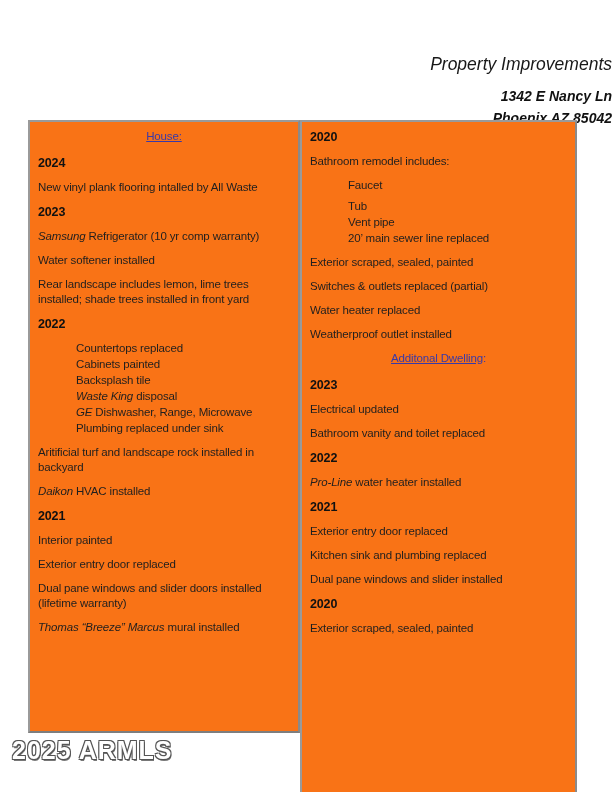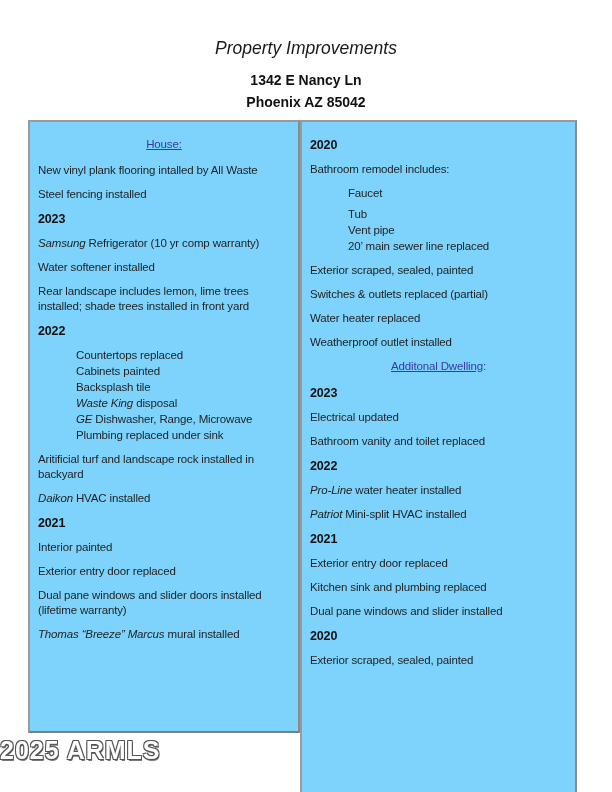--- a/index.html
+++ b/index.html
@@ -5,42 +5,43 @@
   html, body { margin: 0; padding: 0; background: #ffffff; }
   .page {
     position: relative;
     width: 612px;
     height: 792px;
     background: #ffffff;
     overflow: hidden;
     font-family: "Liberation Sans", sans-serif;
     color: #1f1f1f;
   }
-  .doc-header { text-align: center; padding-top: 38px; }
+  .doc-header { text-align: right; padding-top: 54px; }
   .doc-title {
     font-style: italic;
     font-size: 17.5px;
     line-height: 20px;
     margin-bottom: 11px;
     color: #191919;
   }
   .doc-address {
     font-weight: bold;
     font-size: 14px;
     line-height: 22px;
     color: #111111;
+    font-style: italic;
   }
   .box {
     position: absolute;
     top: 120px;
     border: 2px solid var(--border, #9a9a9a);
     border-bottom-color: #7e7e7e;
     border-right-color: #8a8a8a;
-    background: #7dd3fc;
-    padding: 15px 8px;
+    background: #f97316;
+    padding: 7px 8px;
     box-sizing: border-box;
     overflow: hidden;
   }
   .box-left  { left: 28px;  width: 272px; height: 613px; }
   .box-right { left: 300px; width: 277px; height: 716px; }
   .entry {
     margin: 0 0 9px 0;
     font-size: 11.5px;
     line-height: 1.3;
     letter-spacing: -0.15px;
@@ -48,21 +49,21 @@
   }
   .entry.year { font-weight: bold; font-size: 12.5px; color: #111111; }
   .entry.sub  { margin-bottom: 1px; padding-left: 38px; }
   .entry.sub.gap { margin-bottom: 6px; }
   .entry.sub.end { margin-bottom: 9px; }
   .entry.heading { text-align: center; margin-bottom: 11px; }
   .hlink { color: var(--link, #3939a8); text-decoration: underline; }
   .hafter { color: var(--link, #3939a8); }
   .watermark {
     position: absolute;
-    left: 0;
+    left: 12px;
     top: 736px;
     font-size: 25px;
     font-weight: bold;
     letter-spacing: 1px;
     color: #ffffff;
     text-shadow:
       -1px -1px 0 #555555,
        1px -1px 0 #555555,
       -1px  1px 0 #555555,
        1px  1px 0 #555555,
@@ -75,22 +76,22 @@
 <div class="page">
 
   <div class="doc-header">
     <div class="doc-title">Property Improvements</div>
     <div class="doc-address">1342 E Nancy Ln</div>
     <div class="doc-address">Phoenix AZ 85042</div>
   </div>
 
   <div class="box box-left" id="col-house">
       <p class="entry heading"><span class="hlink">House:</span></p>
+      <p class="entry year">2024</p>
       <p class="entry item">New vinyl plank flooring intalled by All Waste</p>
-      <p class="entry item">Steel fencing installed</p>
       <p class="entry year">2023</p>
       <p class="entry item"><i>Samsung</i> Refrigerator (10 yr comp warranty)</p>
       <p class="entry item">Water softener installed</p>
       <p class="entry item">Rear landscape includes lemon, lime trees installed; shade trees installed in front yard</p>
       <p class="entry year">2022</p>
       <p class="entry sub">Countertops replaced</p>
       <p class="entry sub">Cabinets painted</p>
       <p class="entry sub">Backsplash tile</p>
       <p class="entry sub"><i>Waste King</i> disposal</p>
       <p class="entry sub"><i>GE</i> Dishwasher, Range, Microwave</p>
@@ -113,21 +114,20 @@
       <p class="entry item">Exterior scraped, sealed, painted</p>
       <p class="entry item">Switches &amp; outlets replaced (partial)</p>
       <p class="entry item">Water heater replaced</p>
       <p class="entry item">Weatherproof outlet installed</p>
       <p class="entry heading"><span class="hlink">Additonal Dwelling</span><span class="hafter">:</span></p>
       <p class="entry year">2023</p>
       <p class="entry item">Electrical updated</p>
       <p class="entry item">Bathroom vanity and toilet replaced</p>
       <p class="entry year">2022</p>
       <p class="entry item"><i>Pro-Line</i> water heater installed</p>
-      <p class="entry item"><i>Patriot</i> Mini-split HVAC installed</p>
       <p class="entry year">2021</p>
       <p class="entry item">Exterior entry door replaced</p>
       <p class="entry item">Kitchen sink and plumbing replaced</p>
       <p class="entry item">Dual pane windows and slider installed</p>
       <p class="entry year">2020</p>
       <p class="entry item">Exterior scraped, sealed, painted</p>
     </div>
 
   <div class="watermark">2025 ARMLS</div>
 

